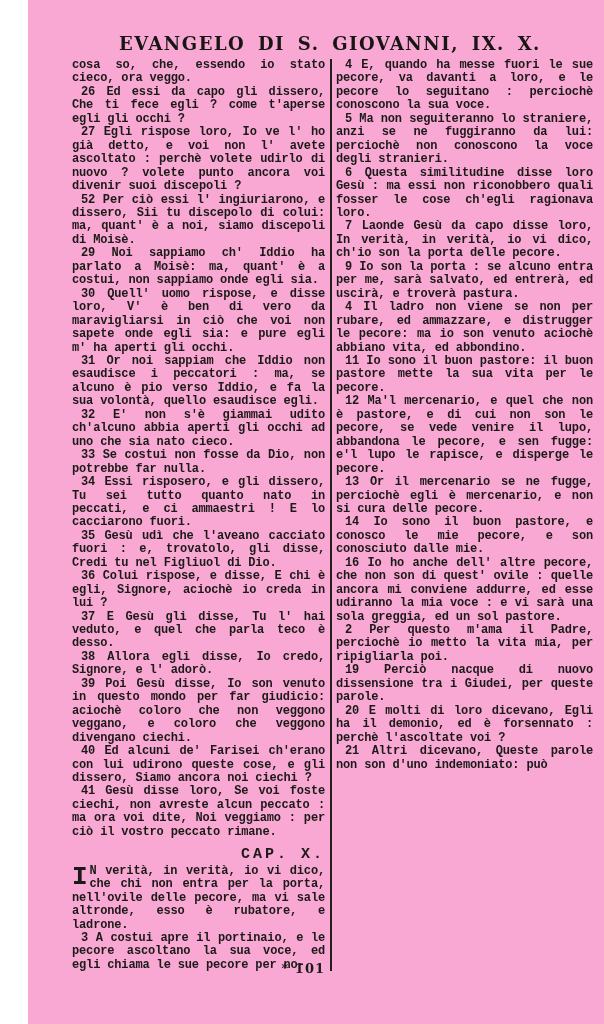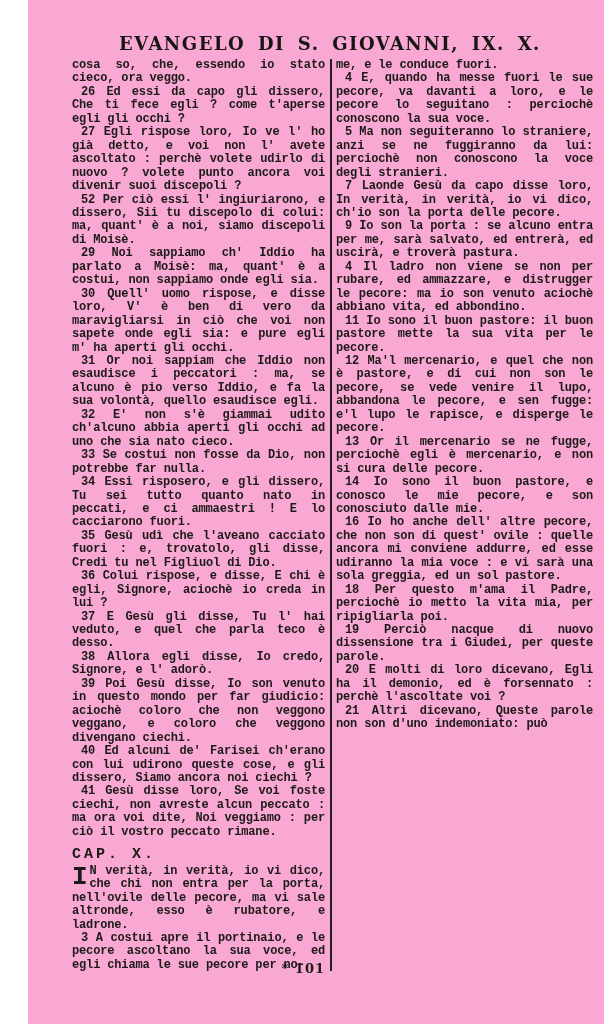--- a/index.html
+++ b/index.html
@@ -53,21 +53,21 @@
     width: 2px;
     background: #23211f;
     margin: 0 4px 0 5px;
     height: 912px;
     flex: 0 0 auto;
   }
   .col p { margin: 0; padding: 0; }
   p.verse { text-indent: 9px; }
   p.cont  { text-indent: 0; }
   .chap {
-    text-align: left;
+    text-align: right;
     font-weight: bold;
     font-size: 15px;
     letter-spacing: 3px;
     margin: 9px 0 3px 0;
     text-indent: 0;
   }
   p.first-verse { text-indent: 0; }
   .initial {
     float: left;
     font-size: 26px;
@@ -111,32 +111,32 @@
         <p class="verse">38 Allora egli disse, Io credo, Signore, e l' adorò.</p>
         <p class="verse">39 Poi Gesù disse, Io son venuto in questo mondo per far giudicio: aciochè coloro che non veggono veggano, e coloro che veggono divengano ciechi.</p>
         <p class="verse">40 Ed alcuni de' Farisei ch'erano con lui udirono queste cose, e gli dissero, Siamo ancora noi ciechi ?</p>
         <p class="verse">41 Gesù disse loro, Se voi foste ciechi, non avreste alcun peccato : ma ora voi dite, Noi veggiamo : per ciò il vostro peccato rimane.</p>
         <div class="chap">CAP. X.</div>
         <p class="verse first-verse"><span class="initial">I</span>N verità, in verità, io vi dico, che chi non entra per la porta, nell'ovile delle pecore, ma vi sale altronde, esso è rubatore, e ladrone.</p>
         <p class="verse">3 A costui apre il portinaio, e le pecore ascoltano la sua voce, ed egli chiama le sue pecore per no-</p>
       </div>
     <div class="divider"></div>
     <div class="col col-right" id="col-right">
-        <p class="cont">me, e le conduce fuori.</p>
         <p class="verse">4 E, quando ha messe fuori le sue pecore, va davanti a loro, e le pecore lo seguitano : perciochè conoscono la sua voce.</p>
         <p class="verse">5 Ma non seguiteranno lo straniere, anzi se ne fuggiranno da lui: perciochè non conoscono la voce degli stranieri.</p>
+        <p class="verse">6 Questa similitudine disse loro Gesù : ma essi non riconobbero quali fosser le cose ch'egli ragionava loro.</p>
         <p class="verse">7 Laonde Gesù da capo disse loro, In verità, in verità, io vi dico, ch'io son la porta delle pecore.</p>
         <p class="verse">9 Io son la porta : se alcuno entra per me, sarà salvato, ed entrerà, ed uscirà, e troverà pastura.</p>
         <p class="verse">4 Il ladro non viene se non per rubare, ed ammazzare, e distrugger le pecore: ma io son venuto aciochè abbiano vita, ed abbondino.</p>
         <p class="verse">11 Io sono il buon pastore: il buon pastore mette la sua vita per le pecore.</p>
         <p class="verse">12 Ma'l mercenario, e quel che non è pastore, e di cui non son le pecore, se vede venire il lupo, abbandona le pecore, e sen fugge: e'l lupo le rapisce, e disperge le pecore.</p>
         <p class="verse">13 Or il mercenario se ne fugge, perciochè egli è mercenario, e non si cura delle pecore.</p>
         <p class="verse">14 Io sono il buon pastore, e conosco le mie pecore, e son conosciuto dalle mie.</p>
         <p class="verse">16 Io ho anche dell' altre pecore, che non son di quest' ovile : quelle ancora mi conviene addurre, ed esse udiranno la mia voce : e vi sarà una sola greggia, ed un sol pastore.</p>
-        <p class="verse">18 Per questo m'ama il Padre, perciochè io metto la vita mia, per ripigliarla poi.</p>
+        <p class="verse">2 Per questo m'ama il Padre, perciochè io metto la vita mia, per ripigliarla poi.</p>
         <p class="verse">19 Perciò nacque di nuovo dissensione tra i Giudei, per queste parole.</p>
         <p class="verse">20 E molti di loro dicevano, Egli ha il demonio, ed è forsennato : perchè l'ascoltate voi ?</p>
         <p class="verse">21 Altri dicevano, Queste parole non son d'uno indemoniato: può</p>
       </div>
   </div>
 
   <div class="page-number">* 101</div>
 </div>
 
 </body></html>

